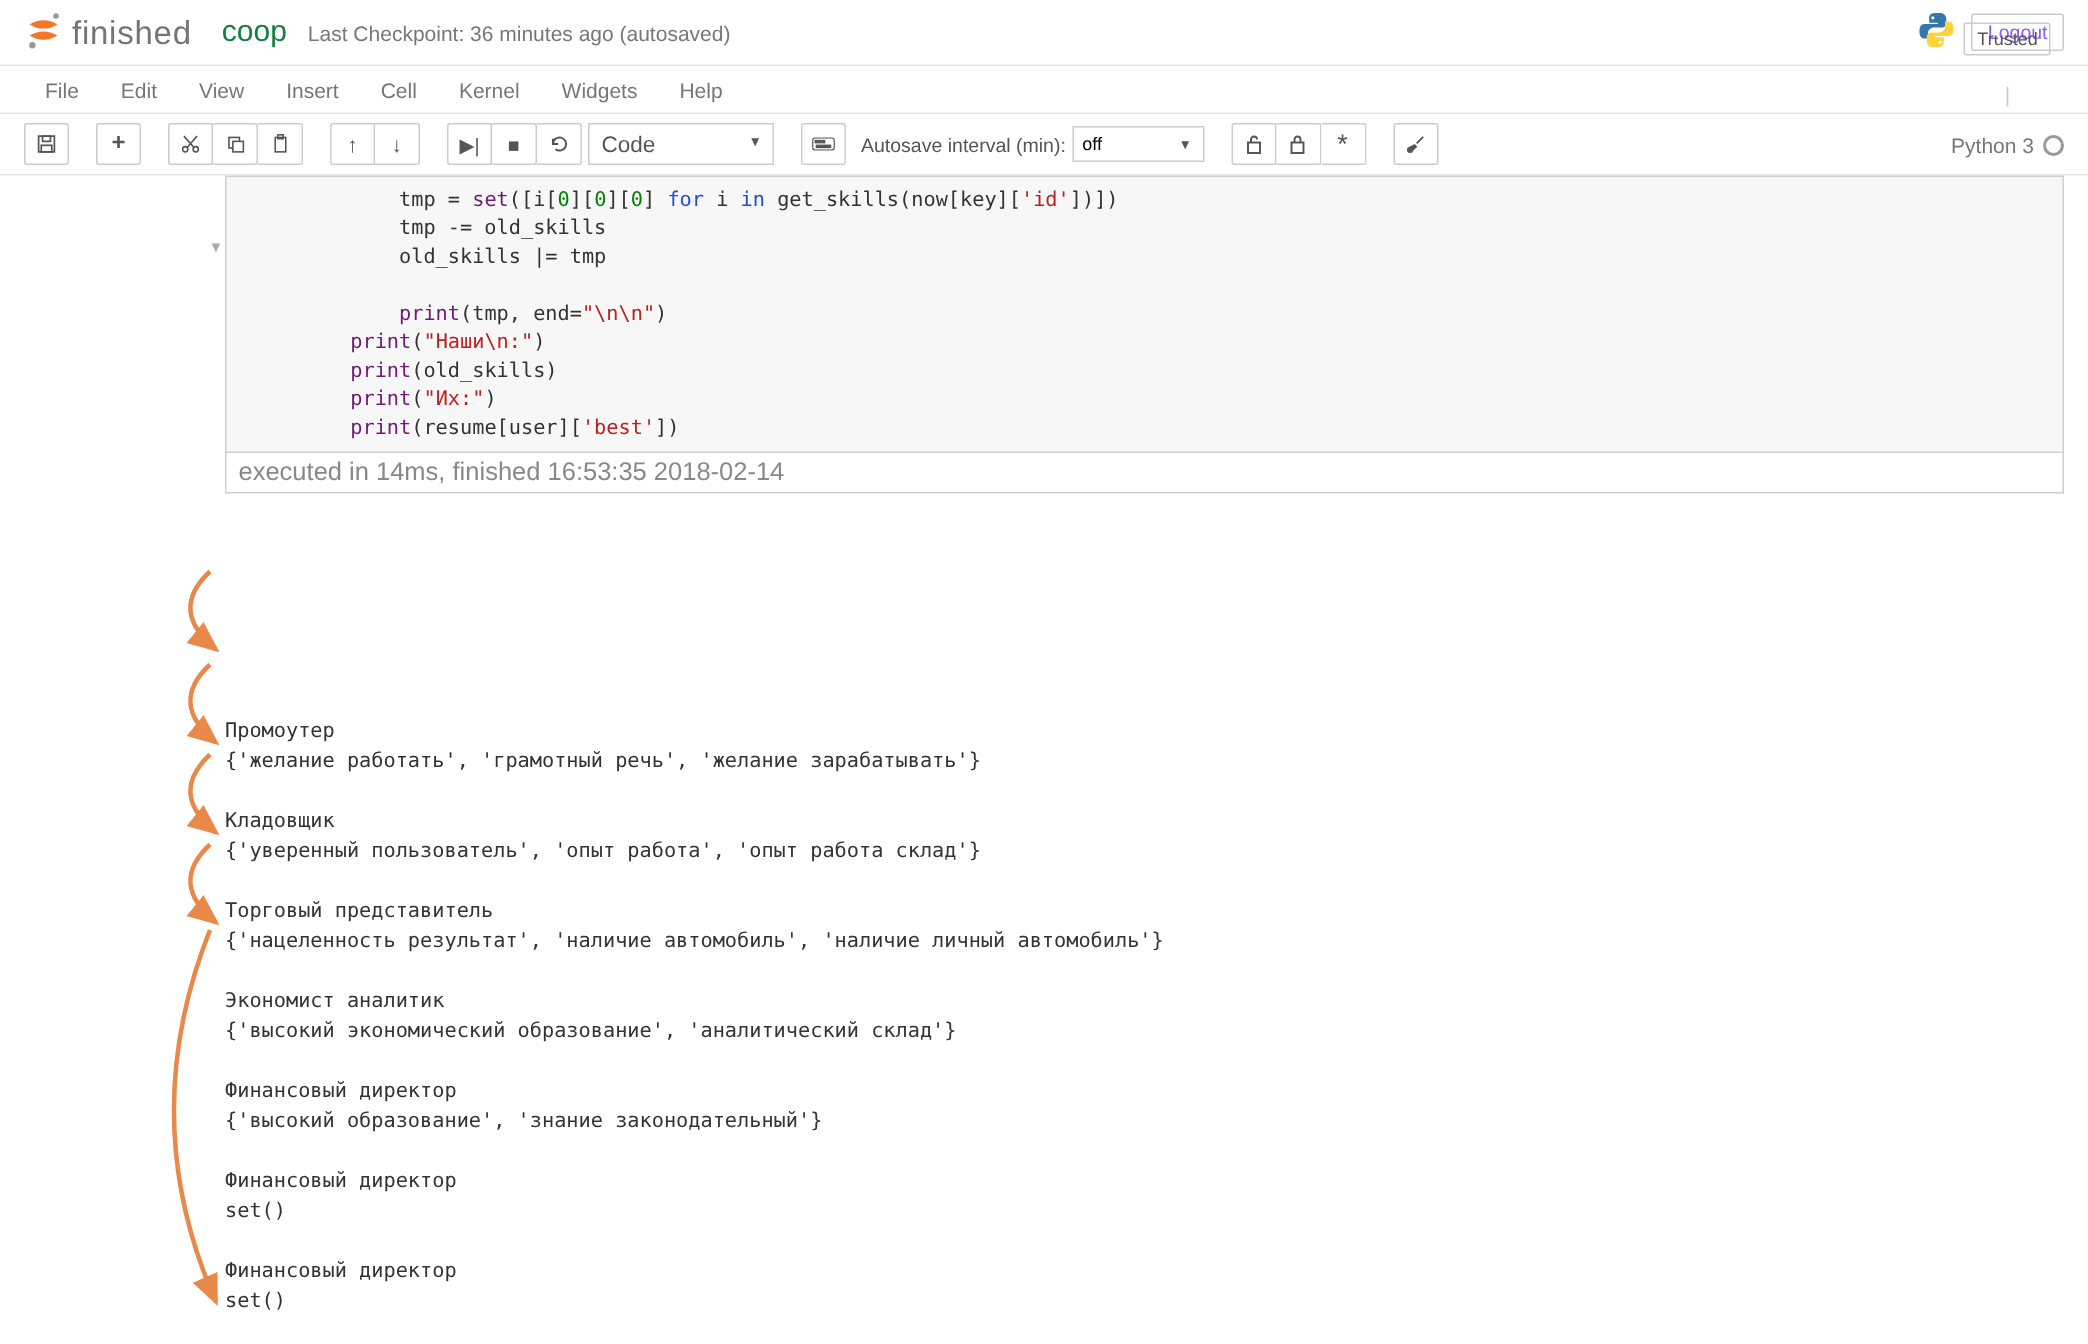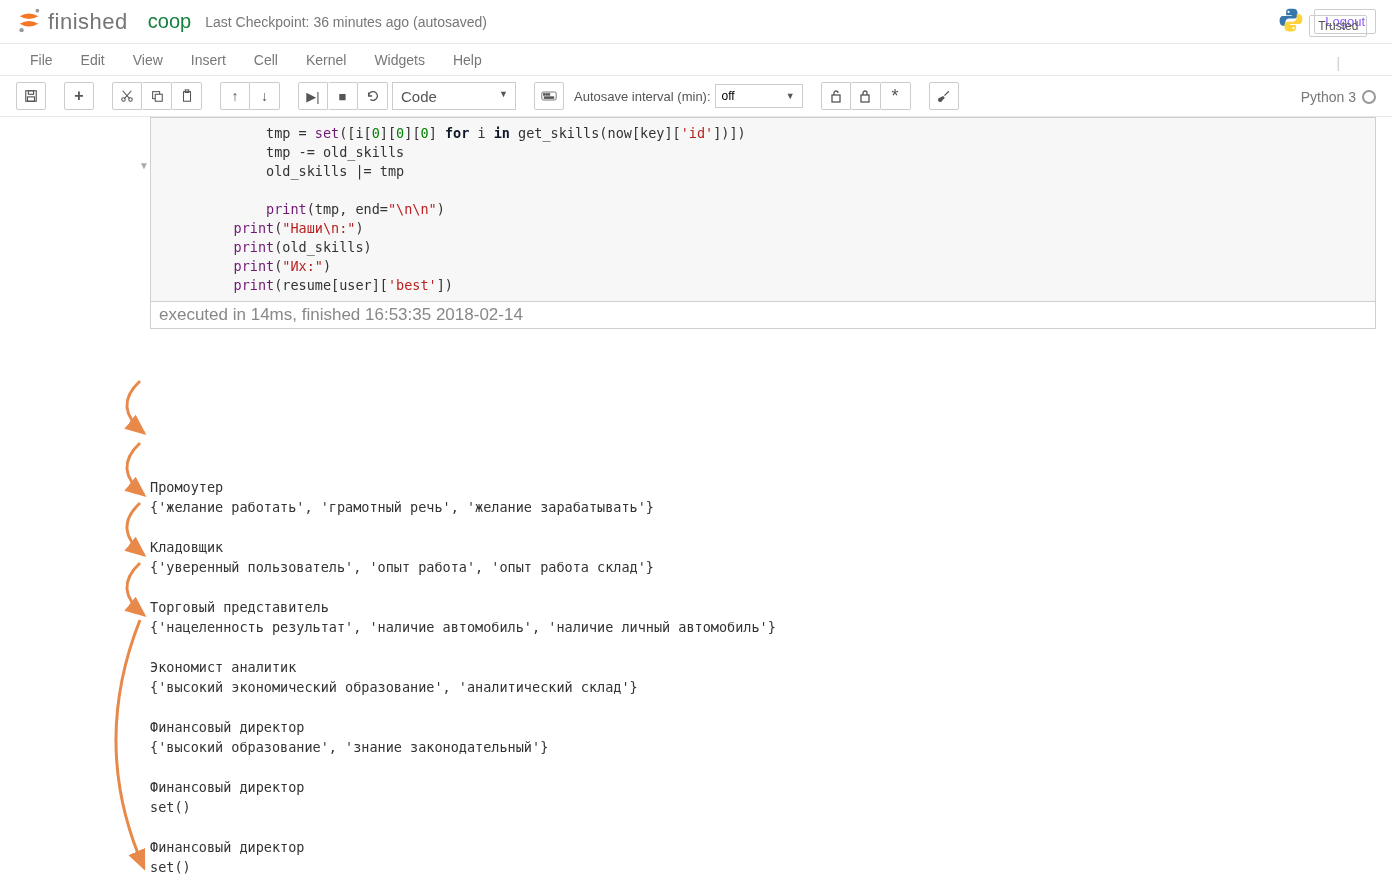--- a/index.html
+++ b/index.html
@@ -29,21 +29,21 @@
 .tb-sep { width: 10px; }
 .celltype-select { border: 1px solid #ccc; height: 28px; padding: 0 20px 0 8px; font-size: 15px; color: #555; width: 124px; background: #fff; appearance: none; position: relative; }
 .select-wrap { position: relative; }
 .select-wrap::after { content: "▼"; position: absolute; right: 8px; top: 7px; font-size: 9px; color: #555; pointer-events: none; }
 .autosave-label { font-size: 13px; color: #555; margin-left: 6px; }
 .autosave-select { border: 1px solid #ccc; height: 24px; padding: 0 18px 0 6px; font-size: 12px; width: 88px; background: #fff; appearance: none; }
 .notebook-area { padding: 0 0 20px 0; }
 .code-cell { margin-left: 150px; margin-right: 16px; }
 .input-area { background: #f7f7f7; border: 1px solid #cfcfcf; position: relative; }
 .code-content { font-family: "DejaVu Sans Mono", Menlo, Consolas, monospace; font-size: 13.5px; line-height: 19px; padding: 6px 8px 6px 50px; white-space: pre; color: #333; }
-.kw-green { color: #0f172a; font-weight: bold; }
+.kw-green { color: #1d4ed8; font-weight: normal; }
 .builtin-green { color: #701a75; }
 .num-green { color: #008000; }
 .str-red { color: #BA2121; }
 .collapse-arrow { position: absolute; left: -12px; color: #aaa; font-size: 10px; cursor: pointer; user-select: none; }
 .exec-info { font-size: 17px; color: #888; padding: 3px 8px; border: 1px solid #cfcfcf; border-top: none; background: #fff; }
 .output-area { font-family: "DejaVu Sans Mono", Menlo, Consolas, monospace; font-size: 13.5px; line-height: 20px; padding: 8px 0 0 0; margin-left: 150px; white-space: pre; color: #333; position: relative; }
 .arrow-annot { position: absolute; left: -44px; pointer-events: none; }
 .arrow-annot svg { display: block; }
 </style>
 </head>

